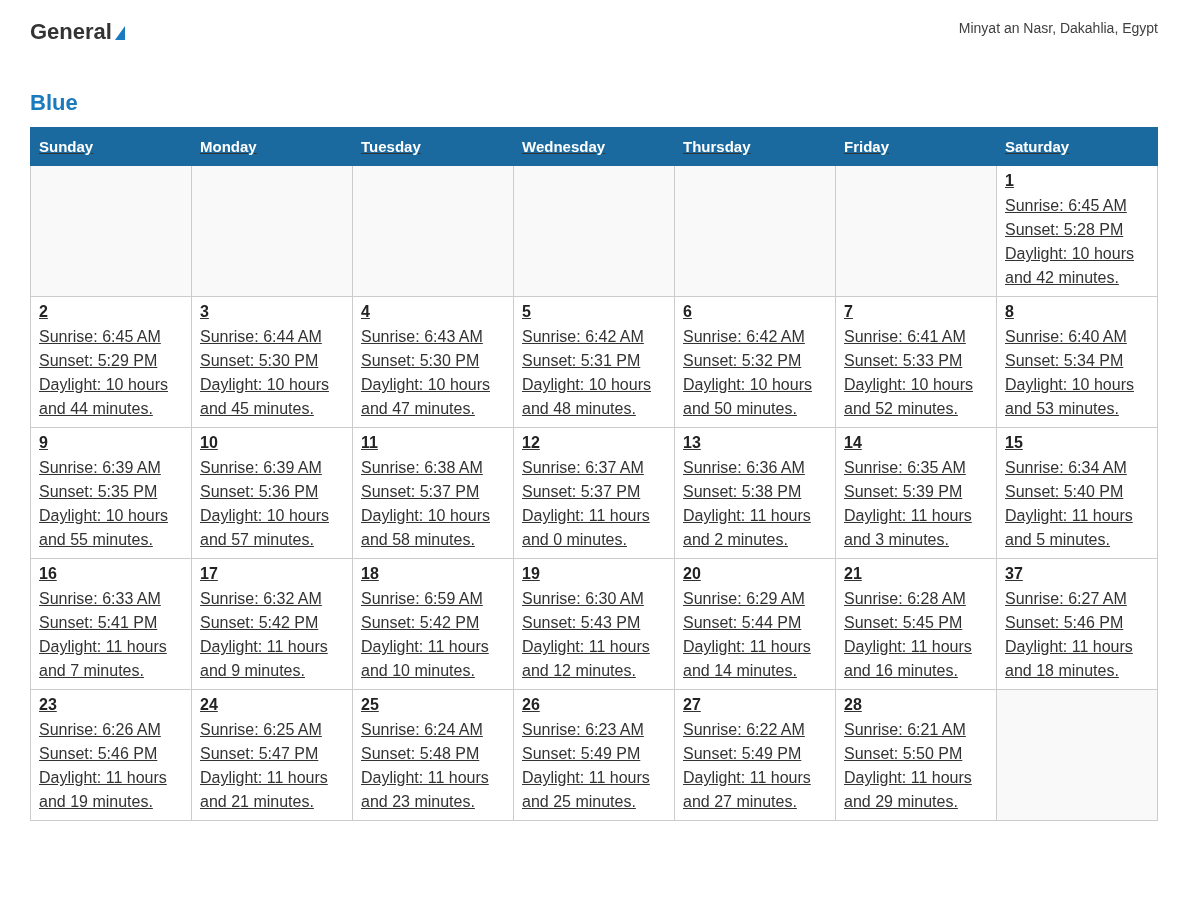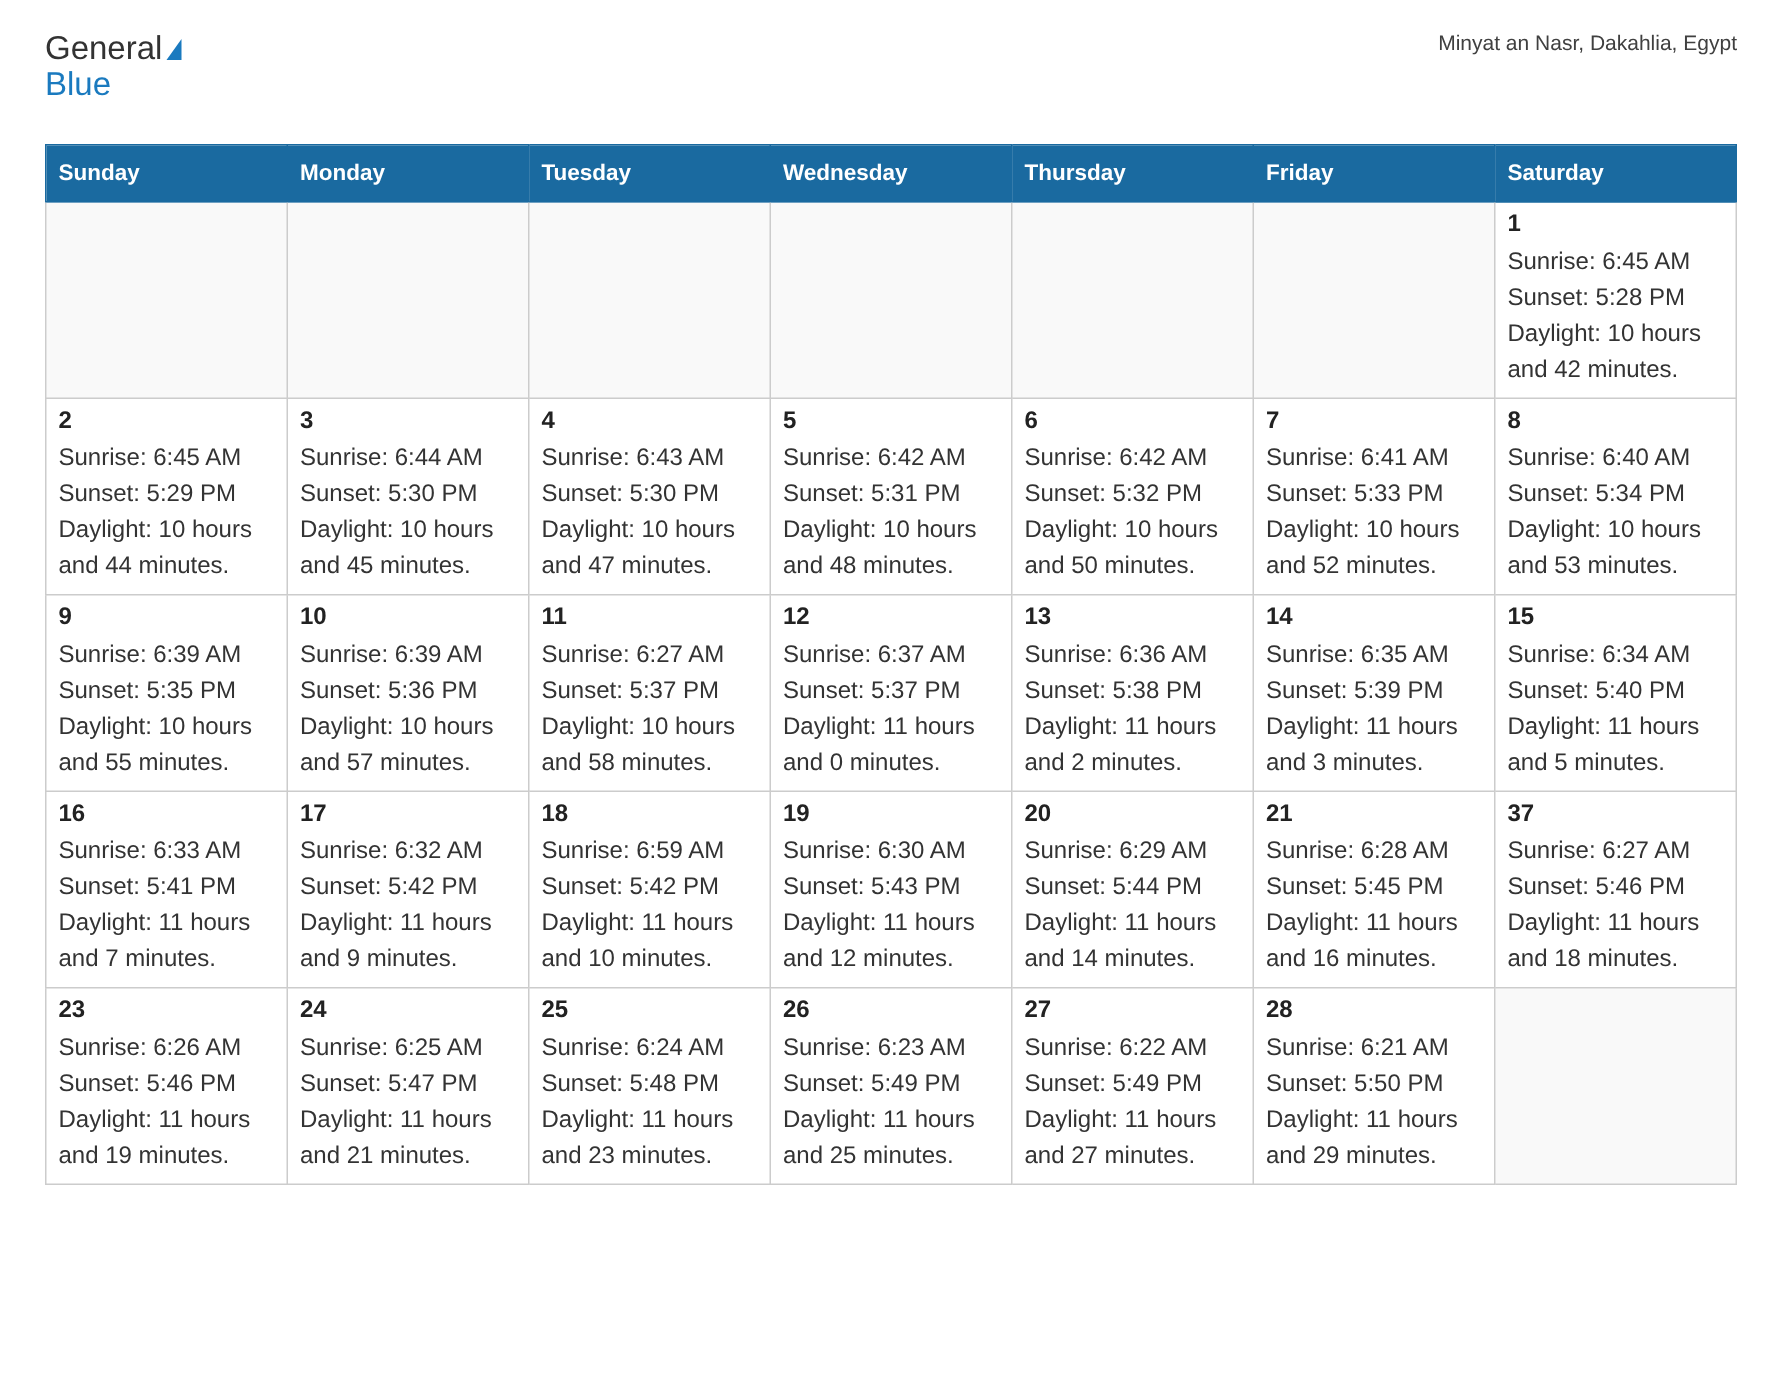--- a/index.html
+++ b/index.html
@@ -12,22 +12,23 @@
     .header {
       display: flex;
       justify-content: space-between;
       align-items: flex-start;
       margin-bottom: 10px;
     }
     .logo {
       display: flex;
       flex-direction: column;
       font-size: 22px;
-      font-weight: normal;
+      font-weight: bold;
       line-height: 1.1;
+      gap: 47px;
     }
     .logo-general { color: #333; }
     .logo-blue { color: #1a7abf; }
     .logo-triangle {
       display: inline-block;
       width: 0;
       height: 0;
       border-left: 10px solid transparent;
       border-bottom: 14px solid #1a7abf;
       margin-left: 3px;
@@ -42,21 +43,22 @@
       color: #222;
     }
     .title-block h2 {
       font-size: 14px;
       font-weight: normal;
       color: #404040;
     }
     .calendar {
       width: 100%;
       border-collapse: collapse;
-      margin-top: 28px;
+      margin-top: 12px;
+      text-decoration: underline;
     }
     .calendar thead th {
       background-color: #1a6aa0;
       color: #fff;
       padding: 10px 8px;
       text-align: left;
       font-size: 15px;
       border: 1px solid #1a6aa0;
     }
     .calendar tbody td {
@@ -181,21 +183,21 @@
 Daylight: 10 hours and 55 minutes.</div>
         </td>
         <td>
           <span class="day-number">10</span>
           <div class="day-info">Sunrise: 6:39 AM
 Sunset: 5:36 PM
 Daylight: 10 hours and 57 minutes.</div>
         </td>
         <td>
           <span class="day-number">11</span>
-          <div class="day-info">Sunrise: 6:27 AM
+          <div class="day-info">Sunrise: 6:38 AM
 Sunset: 5:37 PM
 Daylight: 10 hours and 58 minutes.</div>
         </td>
         <td>
           <span class="day-number">12</span>
           <div class="day-info">Sunrise: 6:37 AM
 Sunset: 5:37 PM
 Daylight: 11 hours and 0 minutes.</div>
         </td>
         <td>

